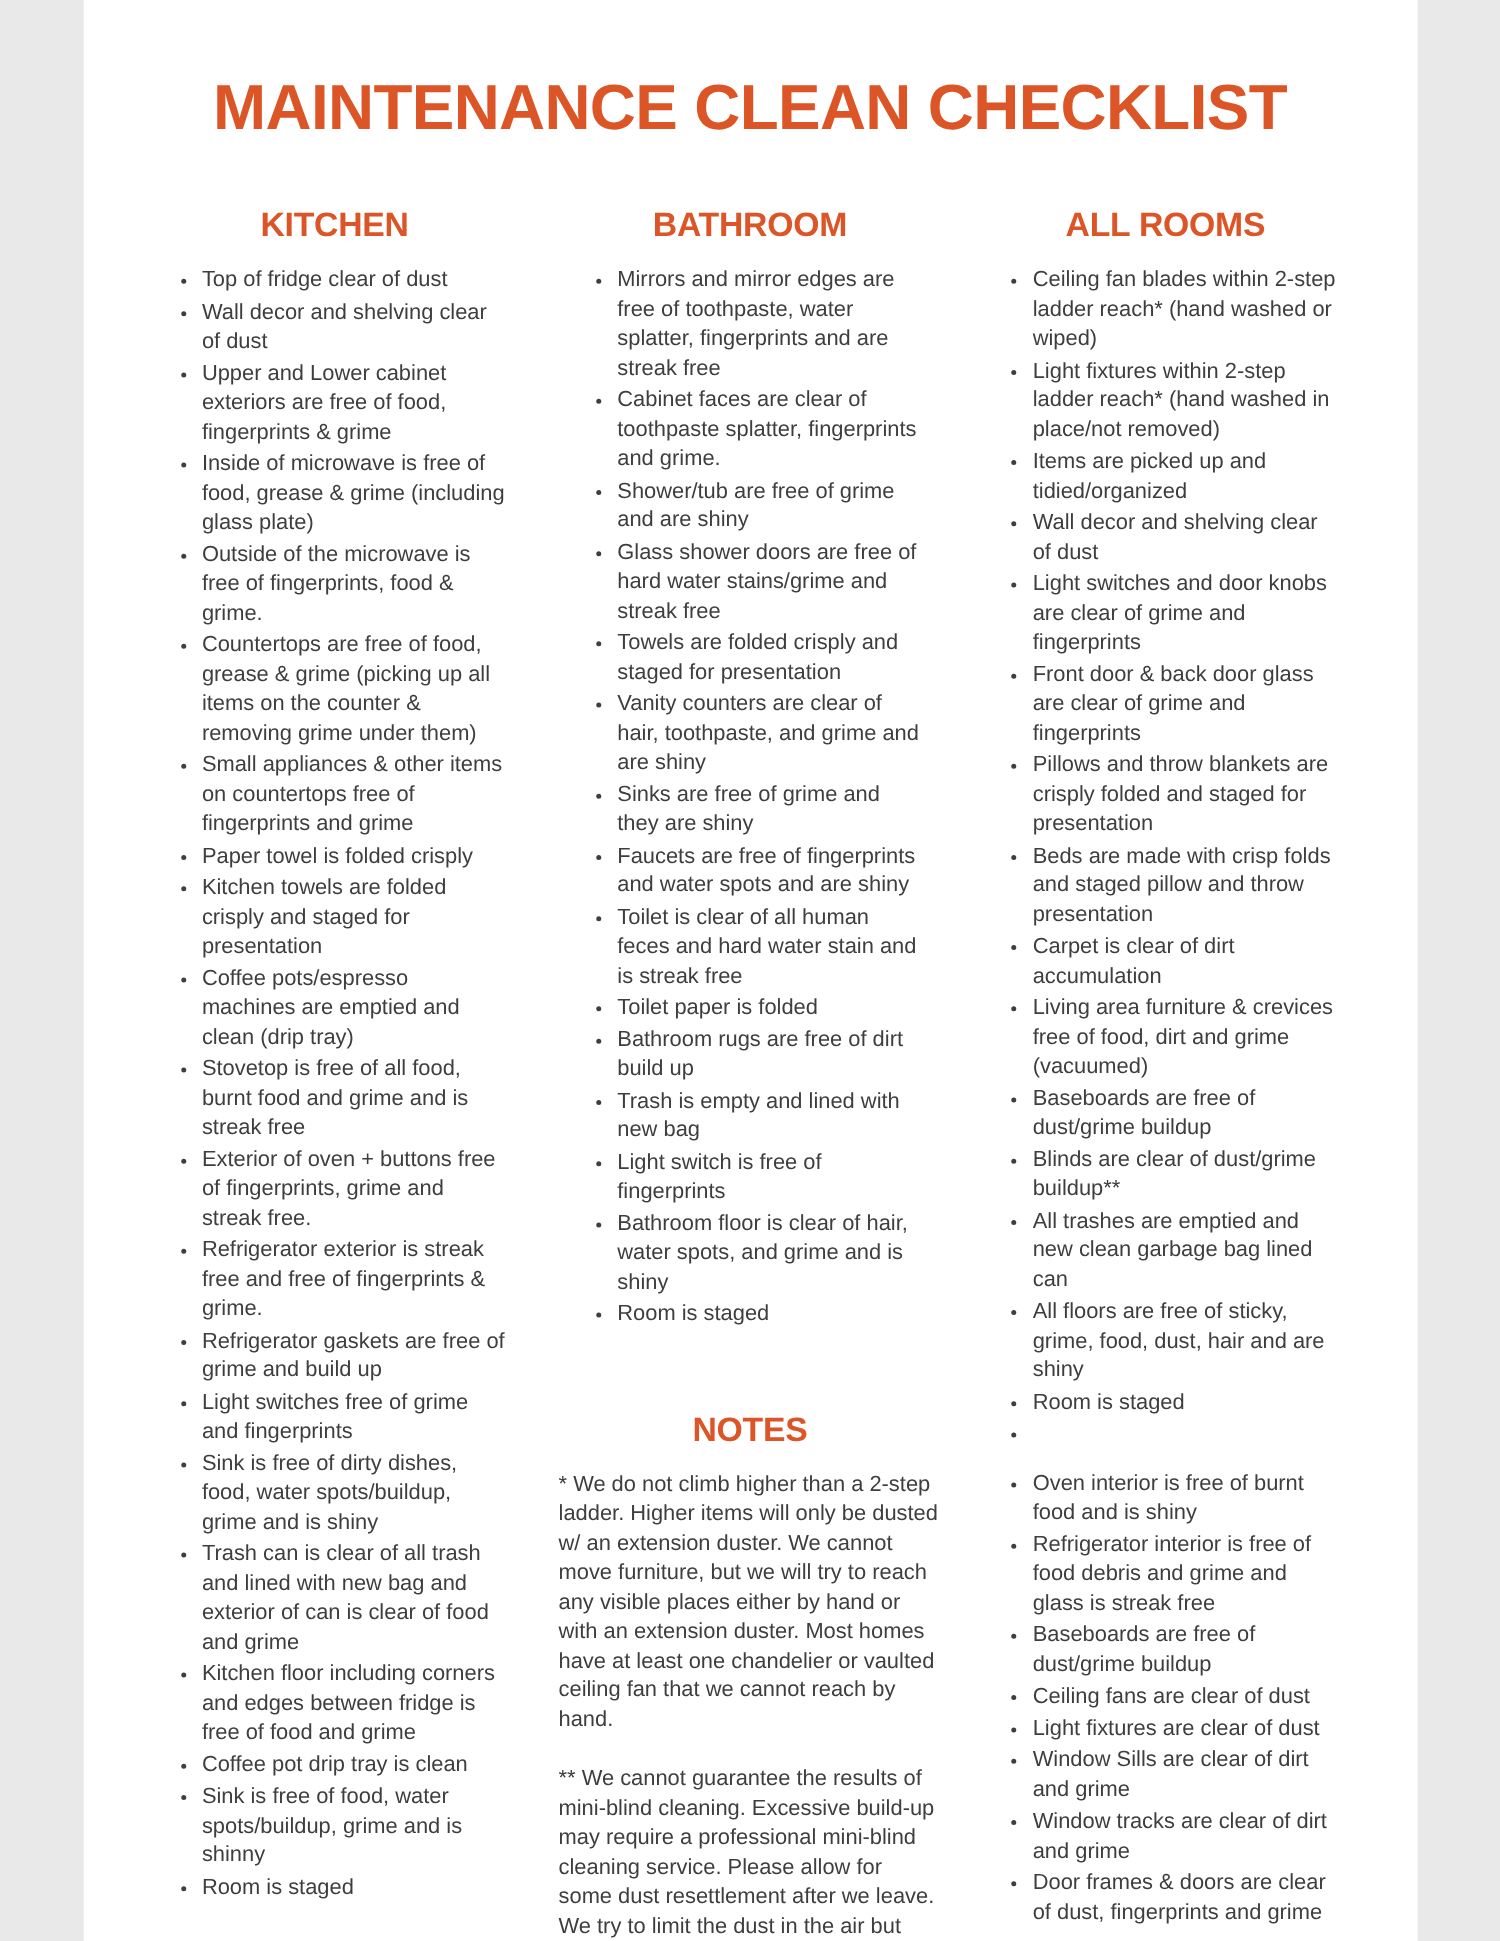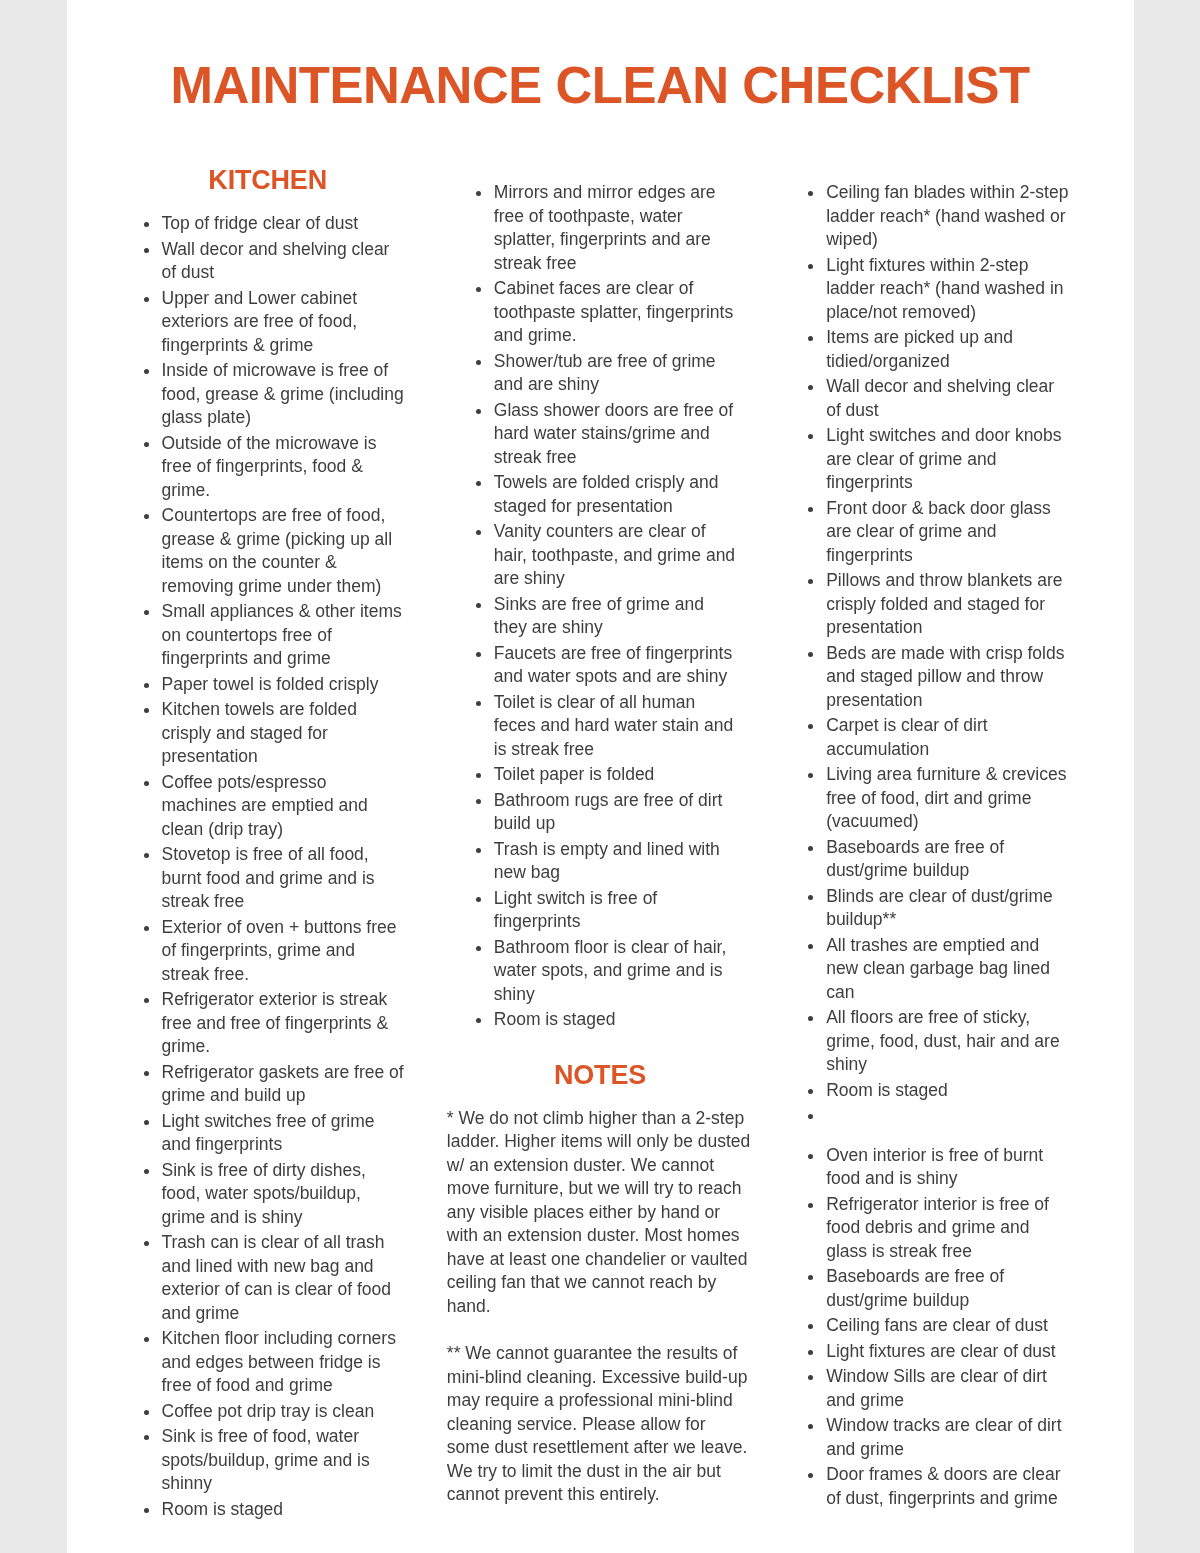--- a/index.html
+++ b/index.html
@@ -36,21 +36,21 @@
   }
   .section-heading{
     margin:0 0 16px 0;
     text-align:center;
     font-size:27px;
     font-weight:800;
     color:var(--accent);
     letter-spacing:-0.2px;
   }
   .section-heading.spaced{
-    margin-top:28px;
+    margin-top:66px;
   }
   .section-heading.addons{
     font-size:30px;
     margin-top:38px;
     margin-bottom:22px;
   }
   ul.checklist{
     margin:16px;
     padding:0 0 0 29px;
     list-style:disc outside;
@@ -106,20 +106,21 @@
           <li>Trash can is clear of all trash and lined with new bag and exterior of can is clear of food and grime</li>
           <li>Kitchen floor including corners and edges between fridge is free of food and grime</li>
           <li>Coffee pot drip tray is clean</li>
           <li>Sink is free of food, water spots/buildup, grime and is shinny</li>
           <li>Room is staged</li>
         </ul>
 
     </div>
 
     <div class="column">
+      <h2 class="section-heading">BATHROOM</h2>
       <ul class="checklist">
           <li>Mirrors and mirror edges are free of toothpaste, water splatter, fingerprints and are streak free</li>
           <li>Cabinet faces are clear of toothpaste splatter, fingerprints and grime.</li>
           <li>Shower/tub are free of grime and are shiny</li>
           <li>Glass shower doors are free of hard water stains/grime and streak free</li>
           <li>Towels are folded crisply and staged for presentation</li>
           <li>Vanity counters are clear of hair, toothpaste, and grime and are shiny</li>
           <li>Sinks are free of grime and they are shiny</li>
           <li>Faucets are free of fingerprints and water spots and are shiny</li>
           <li>Toilet is clear of all human feces and hard water stain and is streak free</li>
@@ -132,20 +133,21 @@
         </ul>
 
       <h2 class="section-heading spaced">NOTES</h2>
       <div class="notes-block">
           <p>* We do not climb higher than a 2-step ladder. Higher items will only be dusted w/ an extension duster. We cannot move furniture, but we will try to reach any visible places either by hand or with an extension duster. Most homes have at least one chandelier or vaulted ceiling fan that we cannot reach by hand.</p>
           <p>** We cannot guarantee the results of mini-blind cleaning. Excessive build-up may require a professional mini-blind cleaning service. Please allow for some dust resettlement after we leave. We try to limit the dust in the air but cannot prevent this entirely.</p>
         </div>
     </div>
 
     <div class="column">
+      <h2 class="section-heading">ALL ROOMS</h2>
       <ul class="checklist">
           <li>Ceiling fan blades within 2-step ladder reach* (hand washed or wiped)</li>
           <li>Light fixtures within 2-step ladder reach* (hand washed in place/not removed)</li>
           <li>Items are picked up and tidied/organized</li>
           <li>Wall decor and shelving clear of dust</li>
           <li>Light switches and door knobs are clear of grime and fingerprints</li>
           <li>Front door &amp; back door glass are clear of grime and fingerprints</li>
           <li>Pillows and throw blankets are crisply folded and staged for presentation</li>
           <li>Beds are made with crisp folds and staged pillow and throw presentation</li>
           <li>Carpet is clear of dirt accumulation</li>

